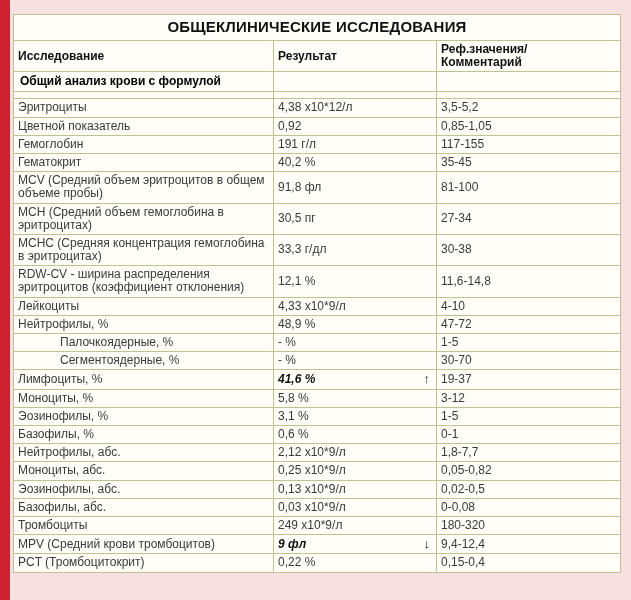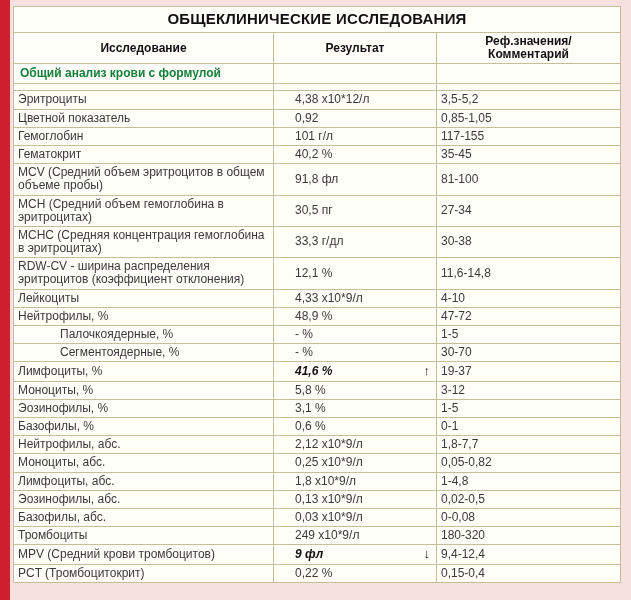--- a/index.html
+++ b/index.html
@@ -19,21 +19,21 @@
   }
   .red-stripe {
     position: absolute;
     left: 0; top: 0;
     width: 10px; height: 600px;
     background: #cd222d;
   }
   .report-wrap {
     position: absolute;
     left: 13px;
-    top: 6px;
+    top: 14px;
     width: 607px;
   }
   table.report {
     border-collapse: collapse;
     width: 607px;
     background: #fffef8;
     table-layout: fixed;
   }
   table.report td, table.report th {
     border: 1px solid #c6bf96;
@@ -53,42 +53,40 @@
     font-size: 15px;
     font-weight: bold;
     color: #111;
     text-align: center;
     height: 26px;
     letter-spacing: 0.2px;
   }
   tr.header-row td {
     font-weight: bold;
     color: #111;
-    text-align: center;
     height: 30px;
   }
   tr.section-row td {
     font-weight: bold;
-    color: #15803d;
+    color: #000000;
     height: 20px;
     padding-left: 6px;
   }
   tr.spacer-row td {
     height: 7px;
     padding: 0;
   }
   td.name-cell { padding-left: 22px; }
   td.name-cell.indent { padding-left: 46px; margin-left: 16px; }
   td.result-cell { padding-left: 6px; }
   td.ref-cell { padding-left: 8px; }
   td.result-cell .cellflex {
     display: flex;
     justify-content: space-between;
     align-items: center;
-    margin-left: 17px;
   }
   .emph {
     font-weight: bold;
     font-style: italic;
     color: #111;
   }
   .flag-arrow {
     font-weight: bold;
     color: #111;
     font-size: 13px;
@@ -147,21 +145,21 @@
           <span class="val">0,92</span>
 
         </span>
       </td>
       <td class="ref-cell">0,85-1,05</td>
     </tr>
           <tr>
       <td class="name-cell">Гемоглобин</td>
       <td class="result-cell">
         <span class="cellflex">
-          <span class="val">101 г/л</span>
+          <span class="val">191 г/л</span>
 
         </span>
       </td>
       <td class="ref-cell">117-155</td>
     </tr>
           <tr>
       <td class="name-cell">Гематокрит</td>
       <td class="result-cell">
         <span class="cellflex">
           <span class="val">40,2 %</span>
@@ -302,30 +300,20 @@
     </tr>
           <tr>
       <td class="name-cell">Моноциты, абс.</td>
       <td class="result-cell">
         <span class="cellflex">
           <span class="val">0,25 х10*9/л</span>
 
         </span>
       </td>
       <td class="ref-cell">0,05-0,82</td>
-    </tr>
-          <tr>
-      <td class="name-cell">Лимфоциты, абс.</td>
-      <td class="result-cell">
-        <span class="cellflex">
-          <span class="val">1,8 х10*9/л</span>
-
-        </span>
-      </td>
-      <td class="ref-cell">1-4,8</td>
     </tr>
           <tr>
       <td class="name-cell">Эозинофилы, абс.</td>
       <td class="result-cell">
         <span class="cellflex">
           <span class="val">0,13 х10*9/л</span>
 
         </span>
       </td>
       <td class="ref-cell">0,02-0,5</td>

